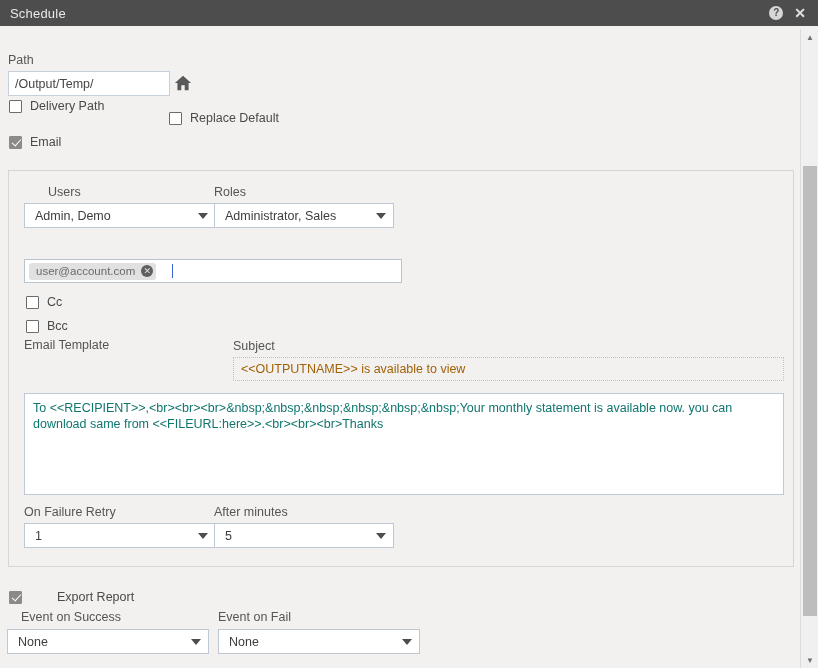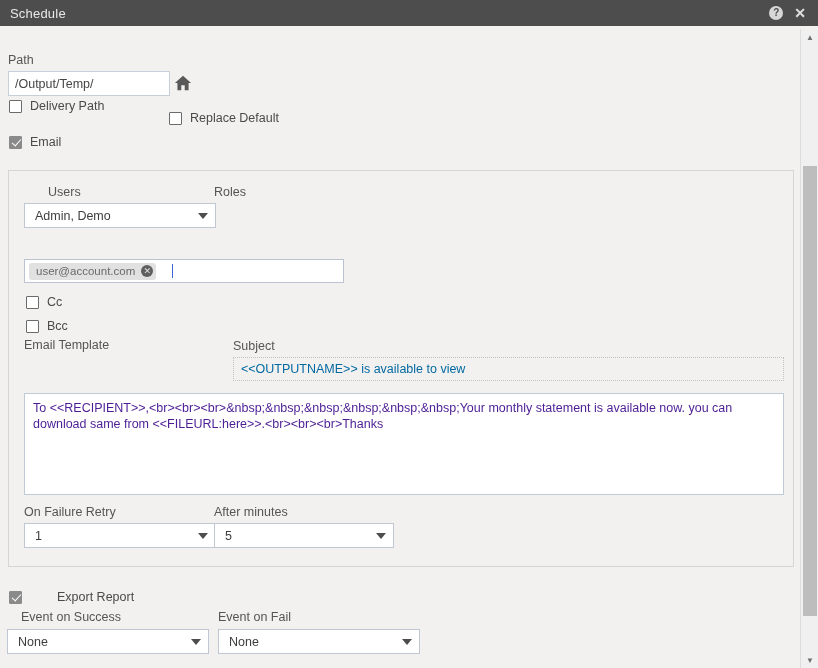--- a/index.html
+++ b/index.html
@@ -160,21 +160,21 @@
 
   
   .pl { position: absolute; }
   #lbl-users { left: 15px; top: 14px; margin-left: 24px; }
   #sel-users { left: 15px; top: 32px; width: 192px; }
   #lbl-roles { left: 205px; top: 14px; }
   #sel-roles { left: 205px; top: 32px; width: 180px; }
 
   #lbl-enter-email { left: 15px; top: 86px; }
   #email-chipbox {
-    left: 15px; top: 88px; width: 320px; height: 24px;
+    left: 15px; top: 88px; width: 378px; height: 24px;
     background: #fff; border: 1px solid #b9c4d0;
     display: flex; align-items: center; padding: 0 4px;
   }
   .chip {
     display: inline-flex; align-items: center;
     background: #e1e1e1; border-radius: 3px;
     height: 17px; padding: 0 3px 0 7px;
     font-size: 11.5px; color: #6a6a6a;
   }
   .chip .chip-x {
@@ -194,27 +194,27 @@
   #cb-bcc { left: 17px; top: 148px; }
 
   #lbl-template { left: 15px; top: 167px; }
   #sel-template { left: 15px; top: 186px; width: 190px; }
   #lbl-subject { left: 224px; top: 168px; }
   #subject-input {
     left: 224px; top: 186px; width: 551px; height: 24px;
     background: #f2f1f0;
     border: 1px dotted #c2c2c2;
     display: flex; align-items: center; padding: 0 7px;
-    font-size: 12.5px; color: #0369a1;
+    font-size: 12.5px; color: #a16207;
   }
   #body-textarea {
     left: 15px; top: 222px; width: 760px; height: 102px;
     background: #fff; border: 1px solid #c0cad6;
     padding: 6px 8px;
-    font-size: 12.5px; color: #4c1d95;
+    font-size: 12.5px; color: #0f766e;
     line-height: 16px;
     overflow: hidden;
     white-space: pre-wrap;
     word-break: break-word;
   }
 
   #lbl-retry { left: 15px; top: 334px; }
   #sel-retry { left: 15px; top: 352px; width: 192px; }
   #lbl-after { left: 205px; top: 334px; }
   #sel-after { left: 205px; top: 352px; width: 180px; }
@@ -257,20 +257,24 @@
 
     <div class="panel abs" id="email-panel">
 
       <span class="label pl" id="lbl-users">Users</span>
       <div class="select pl" id="sel-users">
         <span>Admin, Demo</span>
         <span class="caret"></span>
       </div>
 
       <span class="label pl" id="lbl-roles">Roles</span>
+      <div class="select pl" id="sel-roles">
+        <span>Administrator, Sales</span>
+        <span class="caret"></span>
+      </div>
 
       <span class="label pl" id="lbl-enter-email">Enter email</span>
       <div class="pl" id="email-chipbox">
         <span class="chip">
           <span>user@account.com</span>
           <span class="chip-x">✕</span>
         </span>
         <span class="caret-bar"></span>
       </div>
 

